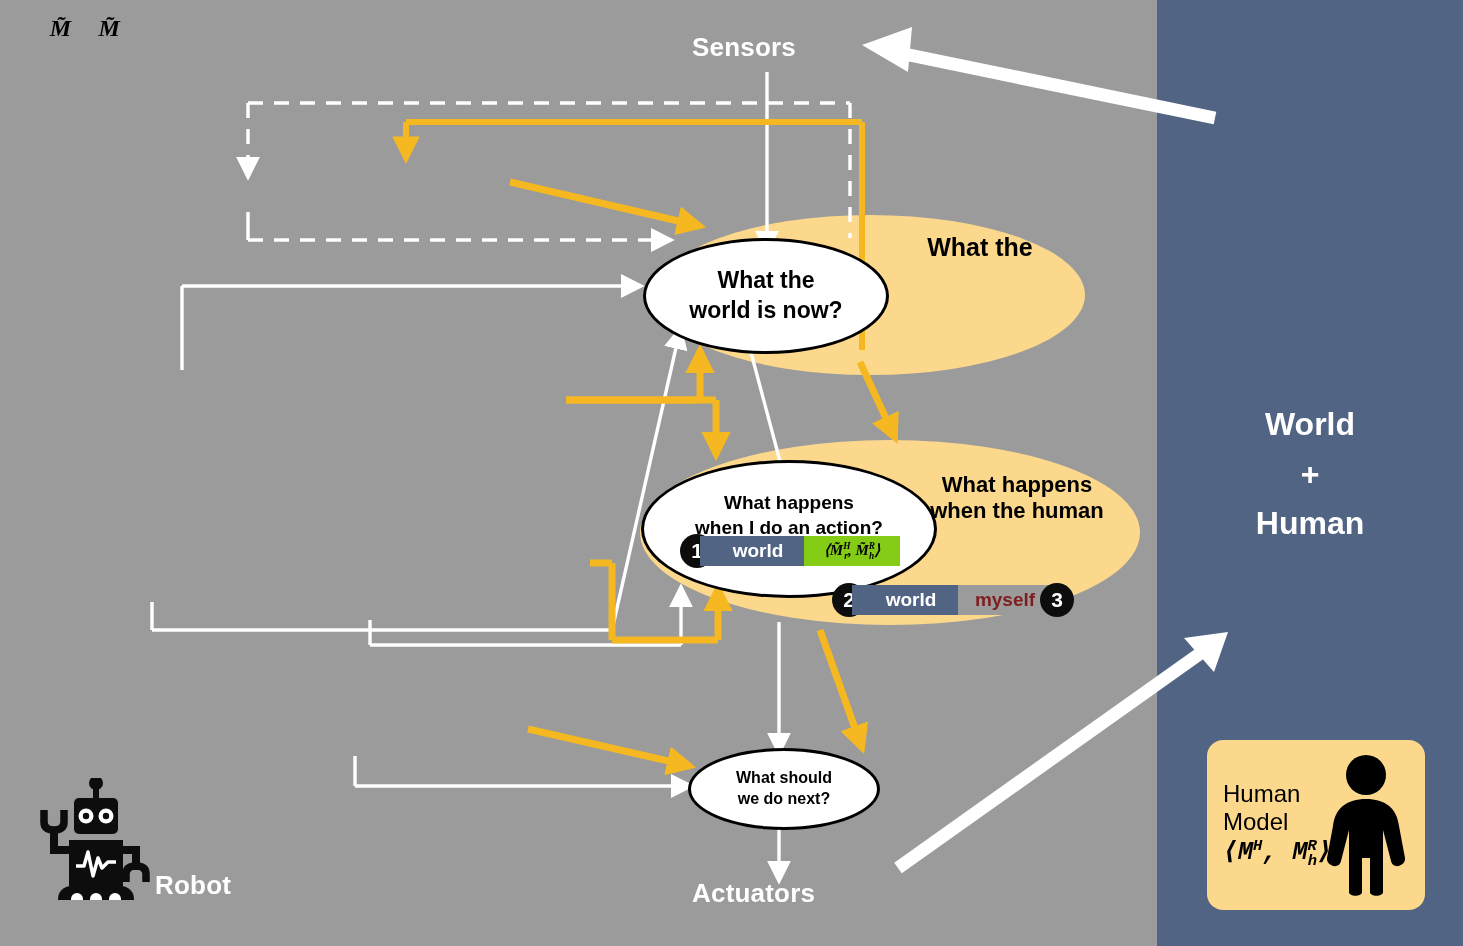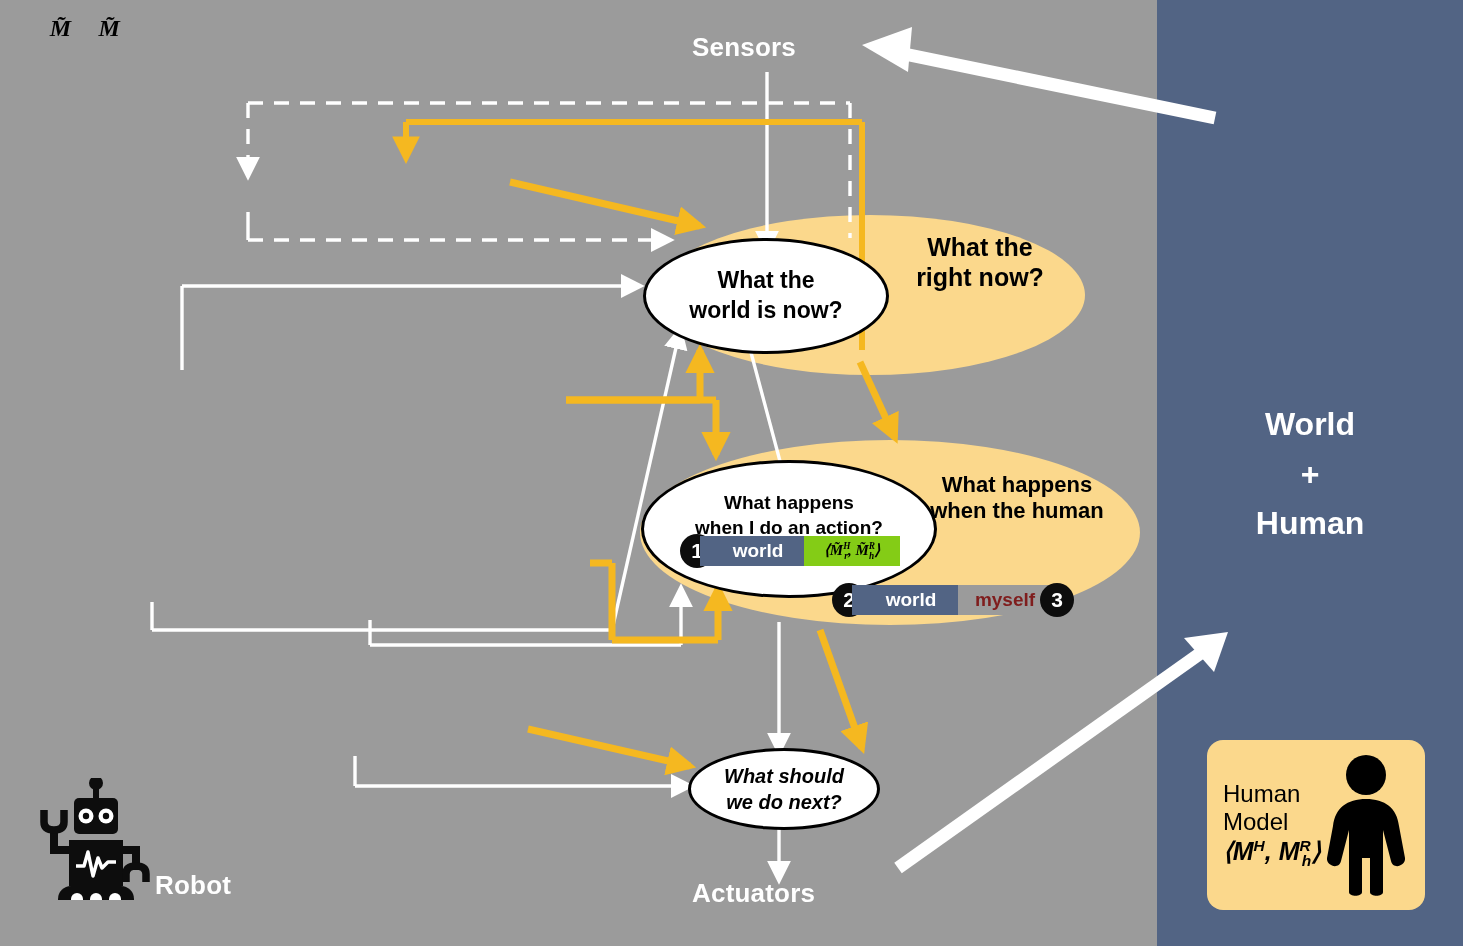--- a/index.html
+++ b/index.html
@@ -39,21 +39,21 @@
         font-weight:bold;font-size:19px;box-sizing:border-box;}
   .chip-blue{background:#526484;color:#fff;}
   .chip-yellow{background:#84cc16;color:#000;font-size:15px;}
   .chip-gray{background:#9b9b9b;color:#7f1d1d;}
 
   .hdr{position:absolute;color:#fff;font-weight:bold;font-size:26px;letter-spacing:.2px;z-index:7;}
   .panel-text{position:absolute;color:#fff;font-weight:bold;font-size:32px;text-align:center;line-height:1.55;z-index:7;}
 
   .hmbox{position:absolute;background:#fbd88c;border-radius:16px;display:flex;align-items:center;z-index:7;}
   .hmlabel{font-size:24px;color:#000;line-height:1.18;text-align:left;padding-left:16px;}
-  .mathb{font-weight:bold;font-style:italic;font-family:Liberation Sans, sans-serif;}
+  .mathb{font-weight:bold;font-style:italic;font-family:Liberation Mono, monospace;}
 
   .mi{font-family:"Liberation Serif",serif;font-style:italic;font-weight:bold;}
   sup,sub{font-size:.62em;font-style:italic;font-weight:bold;}
 
   .robot-icon{position:absolute;z-index:7;}
 </style>
 </head>
 <body>
 
 <div id="stage">
@@ -196,21 +196,20 @@
 
   <div class="pill-white" style="left:177px;top:698px;width:340px;height:62px;font-size:28px;justify-content:flex-start;padding-left:28px;">
     <span>Goals</span>
     <span class="pill-yellow" style="margin-left:16px;height:42px;font-size:21px;padding:0 22px;">
       <span>Human Goals</span>
     </span>
   </div>
 
   <div class="ell-label" style="left:880px;top:233px;width:200px;font-size:25px;">
     <div>What the</div>
-    <div>right now?</div>
   </div>
   <div class="ell-white" style="left:643px;top:238px;width:240px;height:110px;font-size:23px;line-height:1.3;">
     <span>What the</span>
     <span>world is now?</span>
   </div>
 
   <div class="ell-label" style="left:908px;top:472px;width:218px;font-size:22px;">
     <div>What happens</div>
     <div>when the human</div>
   </div>
@@ -228,21 +227,21 @@
     </div>
   </div>
 
   <div class="chipset" style="left:832px;top:583px;">
     <div class="numdot">2</div>
     <div class="chip chip-blue" style="margin-left:-14px;padding-left:24px;width:106px;">world</div>
     <div class="chip chip-gray" style="width:104px;padding-right:22px;">myself</div>
     <div class="numdot" style="margin-left:-22px;">3</div>
   </div>
 
-  <div class="ell-white" style="left:688px;top:748px;width:186px;height:76px;font-size:20px;line-height:1.3;font-style:italic;">
+  <div class="ell-white" style="left:688px;top:748px;width:186px;height:76px;font-size:16px;line-height:1.3;">
     <span>What should</span>
     <span>we do next?</span>
   </div>
 
   <div class="panel-text" style="left:1157px;top:400px;width:306px;">
     <div>World</div>
     <div>+</div>
     <div>Human</div>
   </div>
 

